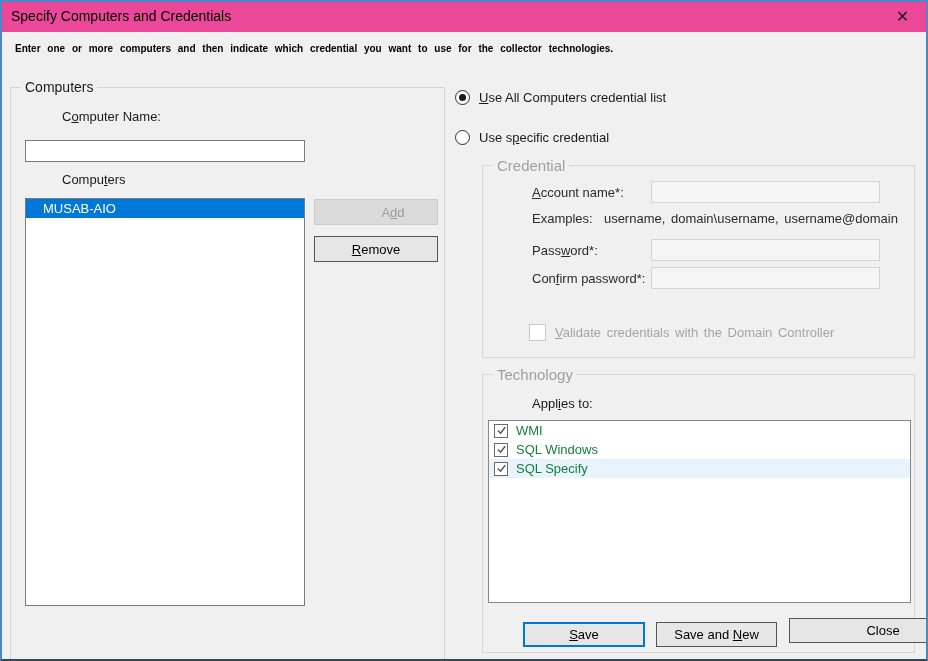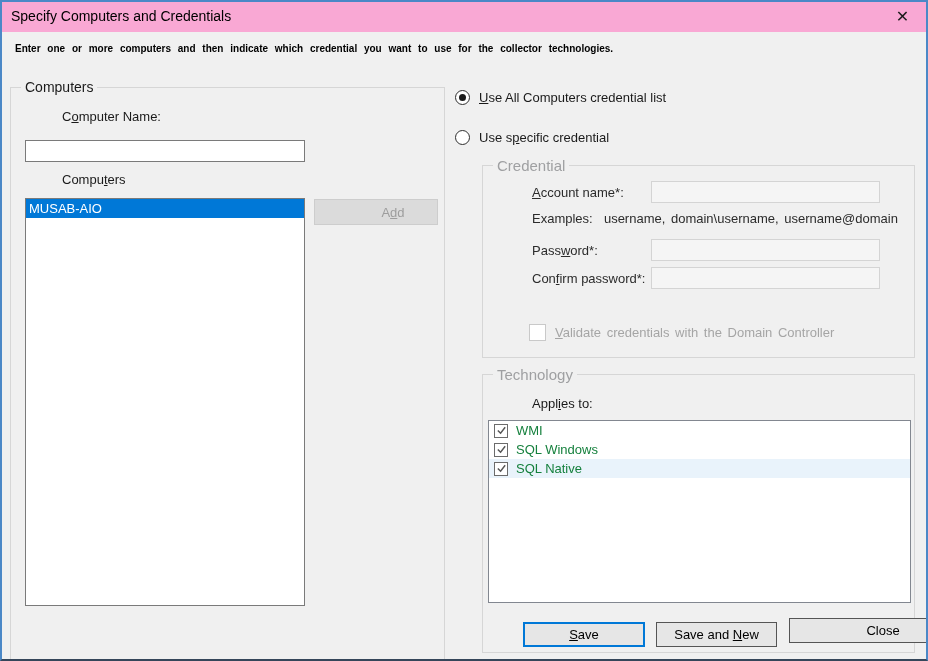--- a/index.html
+++ b/index.html
@@ -9,21 +9,21 @@
   .dialog {
     position:relative; width:928px; height:661px;
     background:#f0f0f0;
     border:2px solid #4b88c7;
     border-bottom-color:#35465a;
     font-size:13px; color:#1a1a1a;
     overflow:hidden;
   }
 
   
-  .titlebar { position:absolute; left:0; top:0; width:100%; height:30px; background:#f9a8d4; }
+  .titlebar { position:absolute; left:0; top:0; width:100%; height:30px; background:#ec4899; }
   .title { position:absolute; left:9px; top:6px; font-size:14px; color:#000; white-space:nowrap; }
   .close-btn {
     position:absolute; right:1px; top:0; width:45px; height:29px;
     background:transparent; border:none; font-size:16px; color:#1a1a1a;
     font-family:"DejaVu Sans", sans-serif; cursor:default; line-height:29px; text-align:center;
   }
 
   
   .instruction {
     position:absolute; left:13px; top:41px; font-weight:bold; font-size:10px;
@@ -52,21 +52,21 @@
   .textbox.disabled { background:#f5f5f5; border:1px solid #d4d4d4; }
 
   
   .cn-label   { left:14px; top:21px; }
   .cn-input   { left:14px; top:52px; width:280px; height:22px; }
   .list-label { left:14px; top:84px; }
   .listbox {
     position:absolute; left:14px; top:110px; width:280px; height:408px;
     background:#ffffff; border:1px solid #7a7a7a; overflow:hidden;
   }
-  .list-item { height:19px; line-height:19px; padding-left:3px; white-space:nowrap; }
+  .list-item { height:19px; line-height:19px; padding-left:17px; white-space:nowrap; }
   .list-item.selected { background:#0078d7; color:#ffffff; }
 
   
   .btn {
     position:absolute; font:inherit; font-family:"Liberation Sans", sans-serif;
     background:#e6e6e6; border:1px solid #555555; color:#000; cursor:default;
     text-align:center;
   }
   .btn.disabled { background:#dbdbdb; border-color:#cdcdcd; color:#9d9d9d;padding-left:34px; }
   .add-btn    { left:303px; top:111px; width:124px; height:26px; }
@@ -140,20 +140,21 @@
 
     <label class="lbl cn-label">C<u>o</u>mputer Name:</label>
     <input class="textbox cn-input" type="text" value="" style="">
 
     <label class="lbl list-label">Compu<u>t</u>ers</label>
     <div class="listbox">
       <div class="list-item selected">MUSAB-AIO</div>
     </div>
 
     <button class="btn disabled add-btn">A<u>d</u>d</button>
+    <button class="btn remove-btn"><u>R</u>emove</button>
   </div>
 
   <div class="radio-row radio-all">
     <span class="radio checked"></span>
     <span><u>U</u>se All Computers credential list</span>
   </div>
   <div class="radio-row radio-specific">
     <span class="radio"></span>
     <span>Use s<u>p</u>ecific credential</span>
   </div>
@@ -199,21 +200,21 @@
             </svg>
         </span>
         <span>SQL Windows</span>
       </div>
       <div class="tech-row highlighted">
         <span class="tech-checkbox checked">
           <svg viewBox="0 0 12 12" width="11" height="11">
               <path d="M2 6l3 3 5-6.5" fill="none" stroke="#565656" stroke-width="1.6"></path>
             </svg>
         </span>
-        <span>SQL Native</span>
+        <span>SQL Specify</span>
       </div>
     </div>
   </div>
 
   <button class="btn save-new-btn">Save and <u>N</u>ew</button>
   <button class="btn save-btn"><u>S</u>ave</button>
   <button class="btn close-btn2">Close</button>
 
 </div>
 

